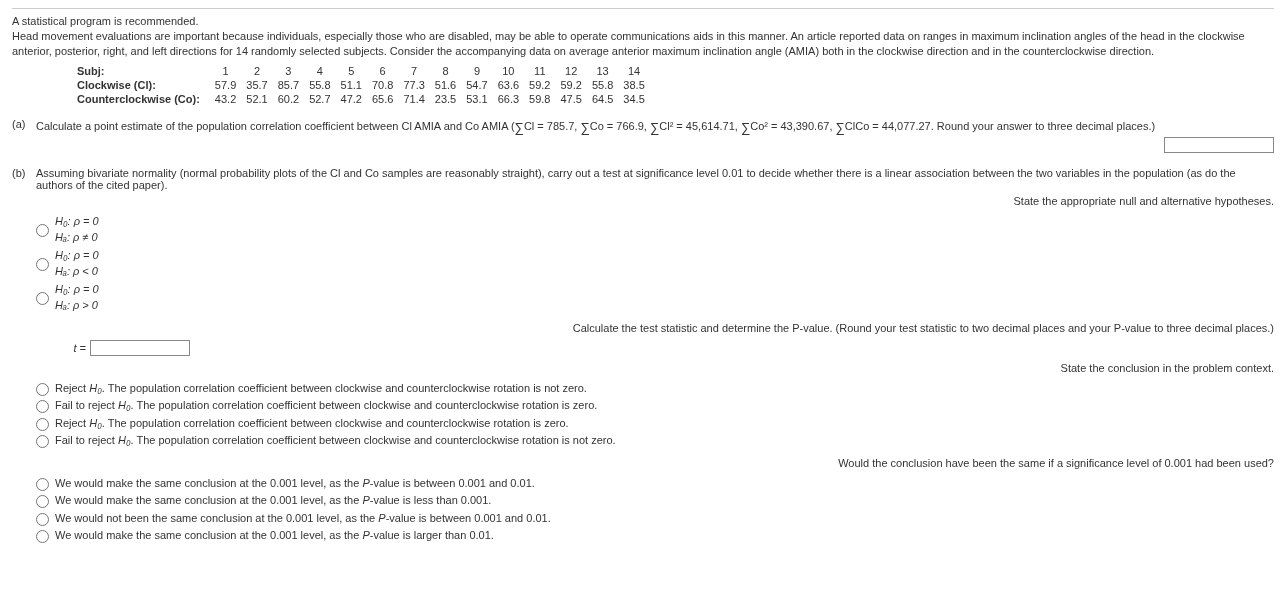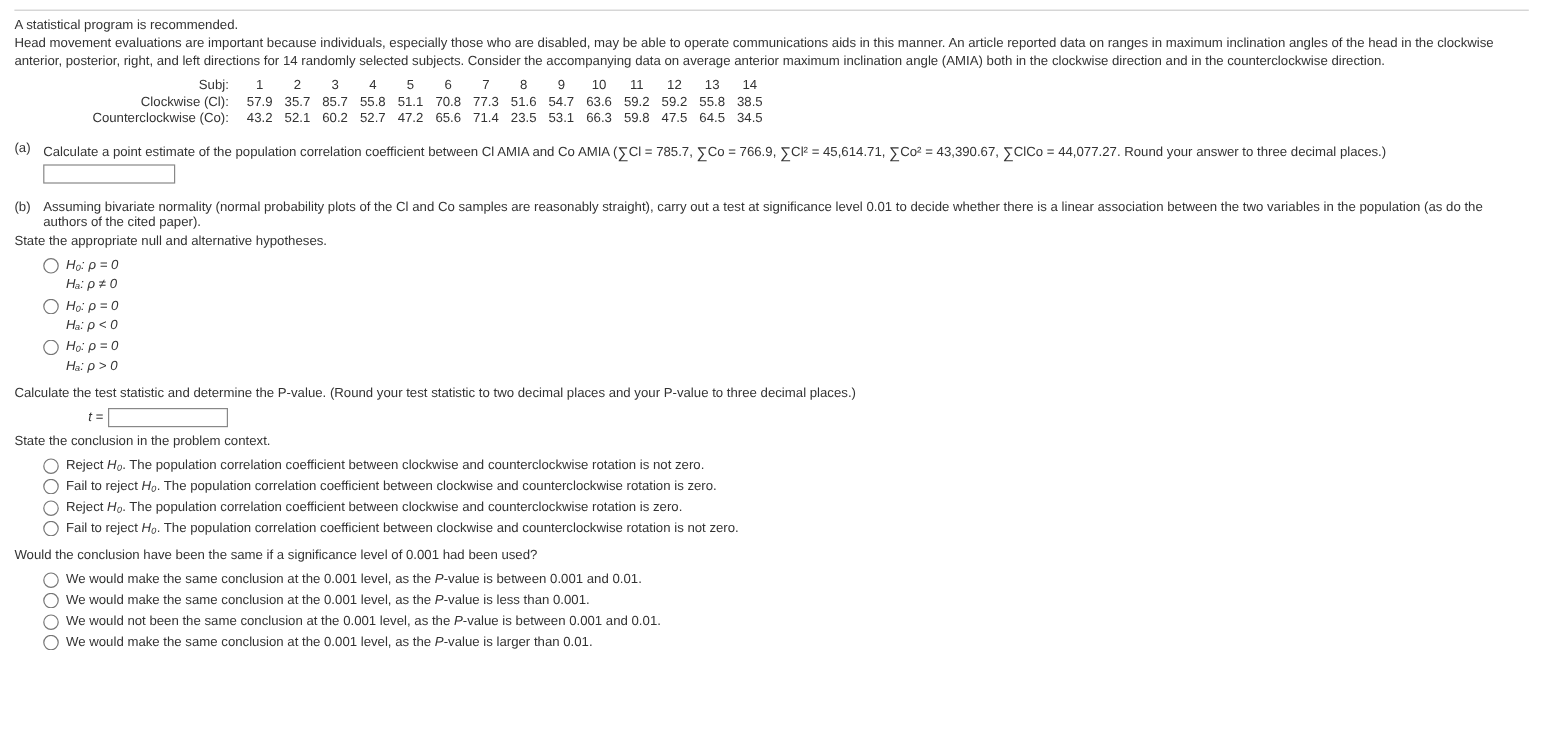--- a/index.html
+++ b/index.html
@@ -17,37 +17,37 @@
   .data-table {
     margin-left: 60px;
     margin-bottom: 12px;
     border-collapse: collapse;
   }
   .data-table td {
     padding: 1px 5px;
     text-align: center;
     font-size: 11px;
   }
-  .data-table .rowlabel { text-align: right; padding-right: 10px; }
+  .data-table .rowlabel { text-align: left; padding-right: 10px; font-weight: bold; }
   .part-row { display: flex; align-items: flex-start; margin-bottom: 4px; }
   .part-label { width: 24px; flex-shrink: 0; }
   .part-body { flex: 1; }
   .sum { font-size: 13px; position: relative; top: 2px; }
   .input-box {
     display: inline-block;
     border: 1px solid #888;
     background: #fff;
     height: 16px;
     width: 110px;
     vertical-align: middle;
   }
-  .indent1 { margin-left: 24px; }
+  .indent1 { margin-left: 24px; text-align: right; }
   .question-line { margin: 4px 0 6px 0; }
   .option-group { margin-left: 24px; margin-bottom: 8px; }
-  .option-row { display: flex; align-items: flex-start; margin: 1px 0; line-height: 1.5; }
+  .option-row { display: flex; align-items: center; margin: 1px 0; line-height: 1.5; }
   .option-row input[type=radio] { margin: 2px 6px 0 0; flex-shrink: 0; }
   .sub { font-style: italic; }
   .ital { font-style: italic; }
   .tstat-block { margin-left: 24px; margin-bottom: 6px; }
   .tstat-row { display: flex; align-items: center; margin: 2px 0; }
   .tstat-label { width: 54px; text-align: right; padding-right: 4px; font-style: italic; }
   hr.topline { border: none; border-top: 1px solid #ccc; margin: 0 0 6px 0; }
 </style>
 </head>
 <body>

